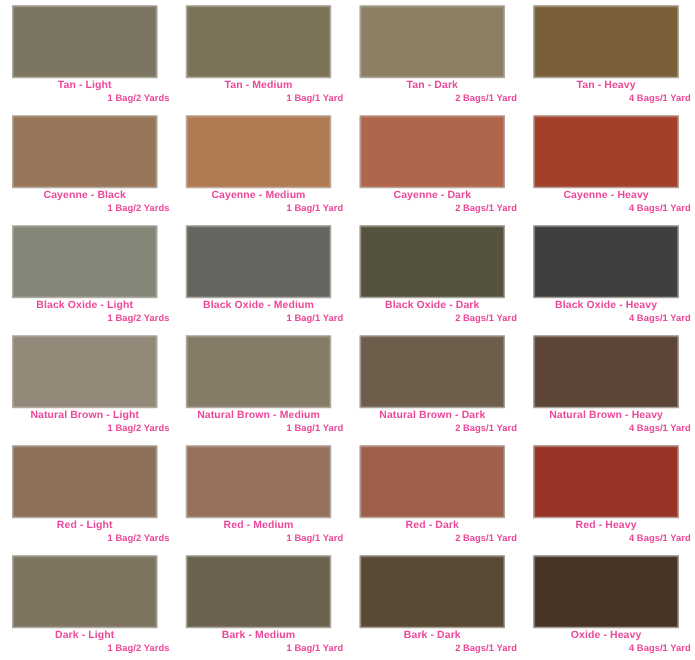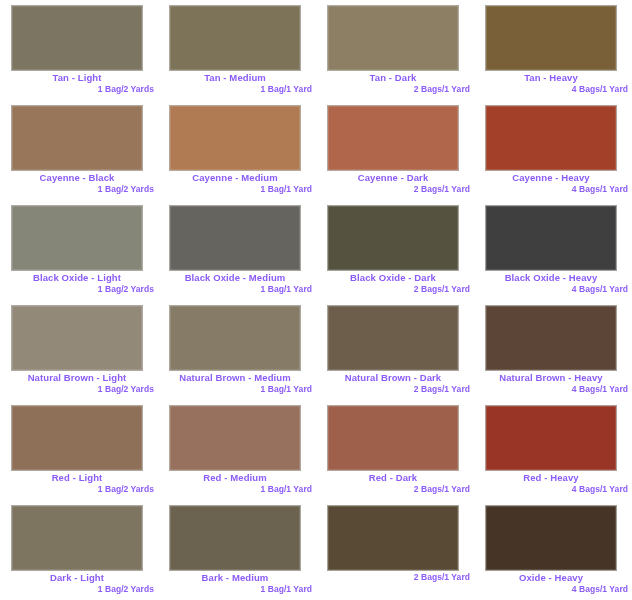--- a/index.html
+++ b/index.html
@@ -36,21 +36,21 @@
     box-sizing: border-box;
     border: 1px solid rgba(180,178,170,0.85);
     box-shadow: 0 0 0 0.5px rgba(255,255,255,0.25) inset;
   }
   .swatch-caption {
     position: absolute;
     left: 0;
     top: 72px;
     width: 154px;
     text-align: center;
-    color: #8b5cf6;
+    color: #ec4899;
   }
   .caption-name {
     display: block;
     font-size: 9.5px;
     font-weight: bold;
     line-height: 12px;
     letter-spacing: 0.1px;
     white-space: nowrap;
   }
   .caption-qty {
@@ -217,20 +217,21 @@
     <div class="swatch-cell">
       <div class="swatch-chip" style="background-color: rgb(107, 99, 80);"></div>
       <div class="swatch-caption">
         <span class="caption-name">Bark - Medium</span>
         <span class="caption-qty">1 Bag/1 Yard</span>
       </div>
     </div>
     <div class="swatch-cell">
       <div class="swatch-chip" style="background-color: rgb(88, 74, 52);"></div>
       <div class="swatch-caption">
+        <span class="caption-name">Bark - Dark</span>
         <span class="caption-qty">2 Bags/1 Yard</span>
       </div>
     </div>
     <div class="swatch-cell">
       <div class="swatch-chip" style="background-color: rgb(70, 53, 38);"></div>
       <div class="swatch-caption">
         <span class="caption-name">Oxide - Heavy</span>
         <span class="caption-qty">4 Bags/1 Yard</span>
       </div>
     </div>

